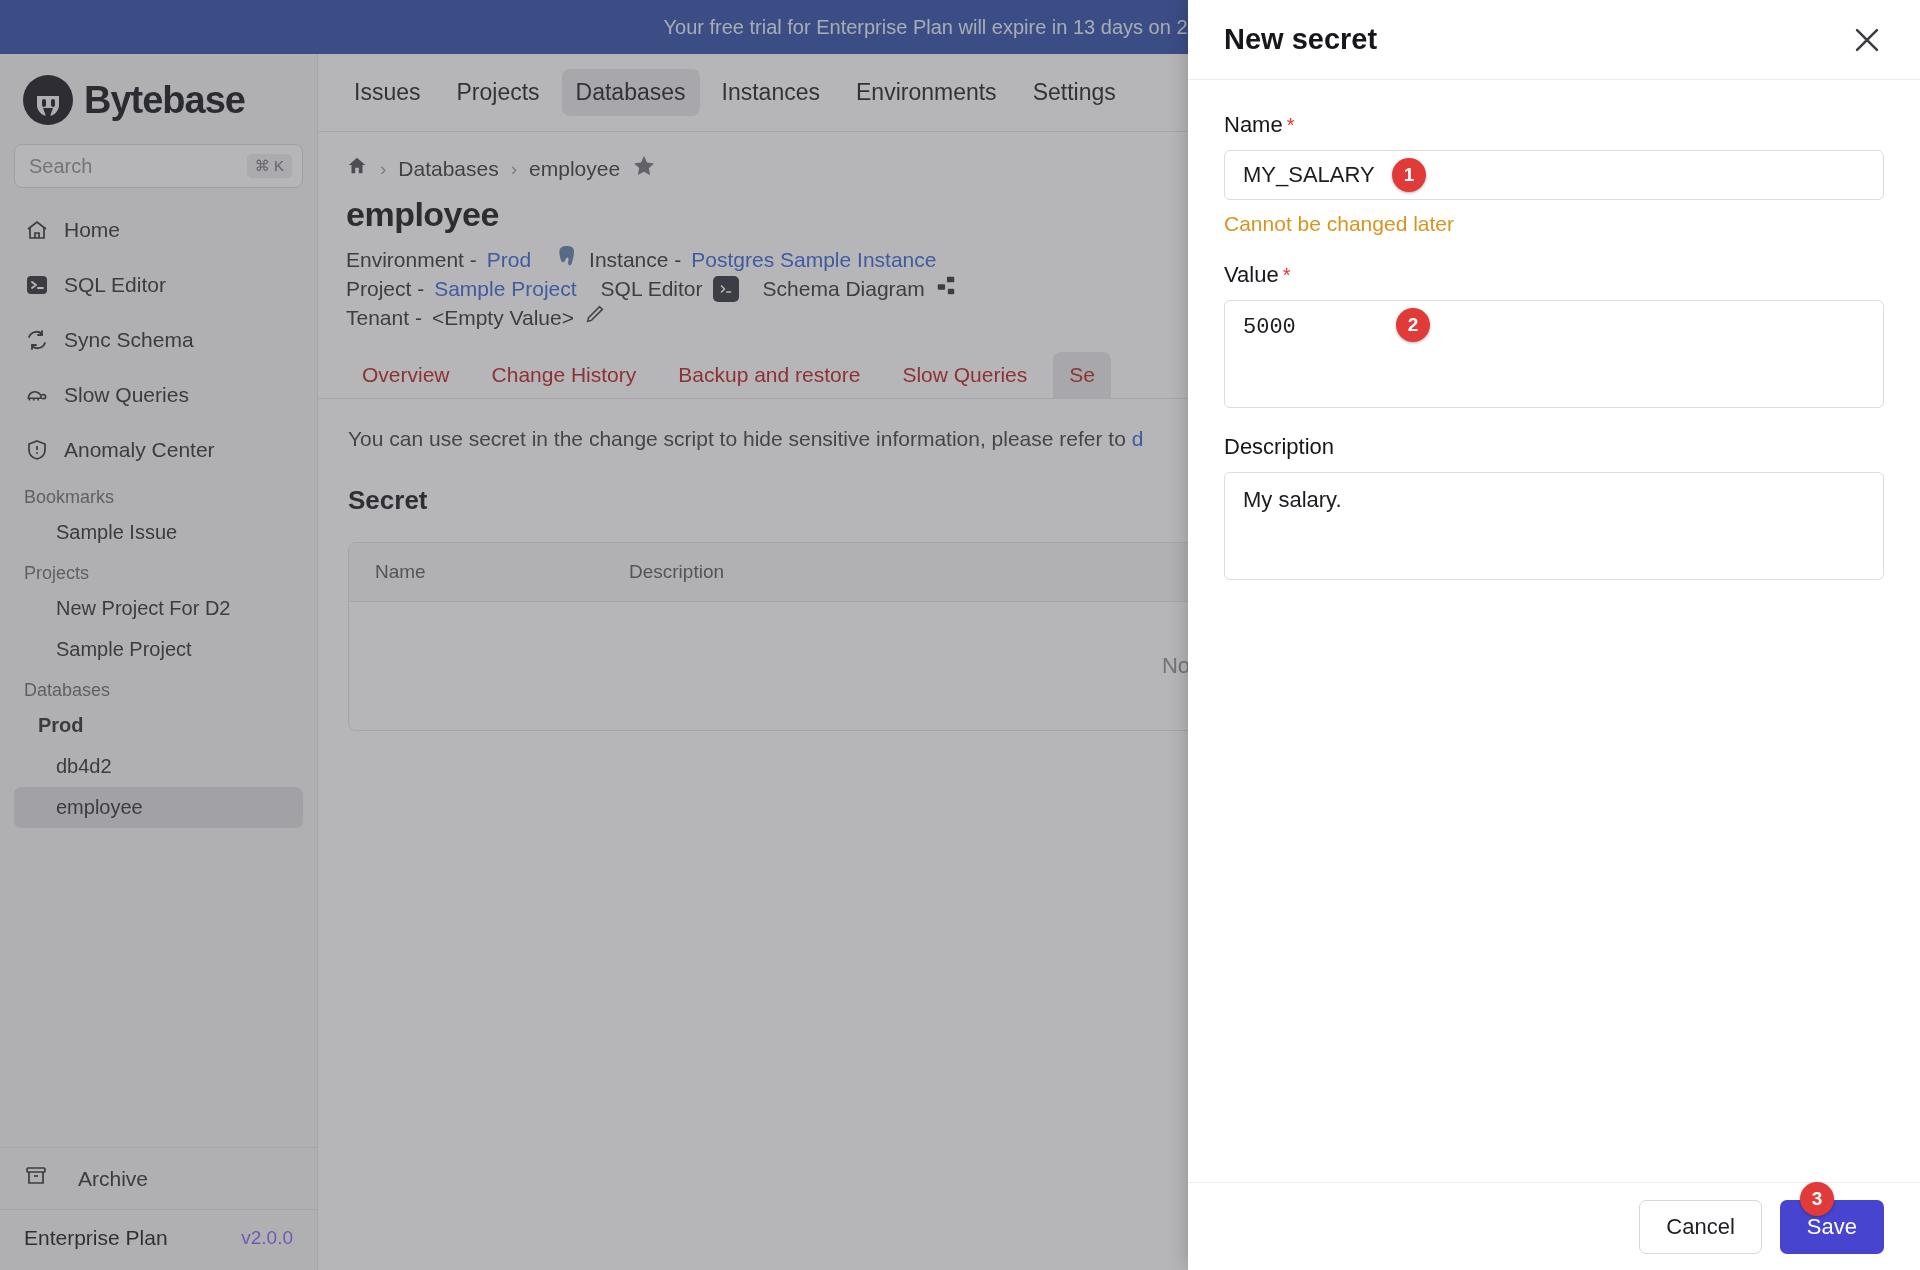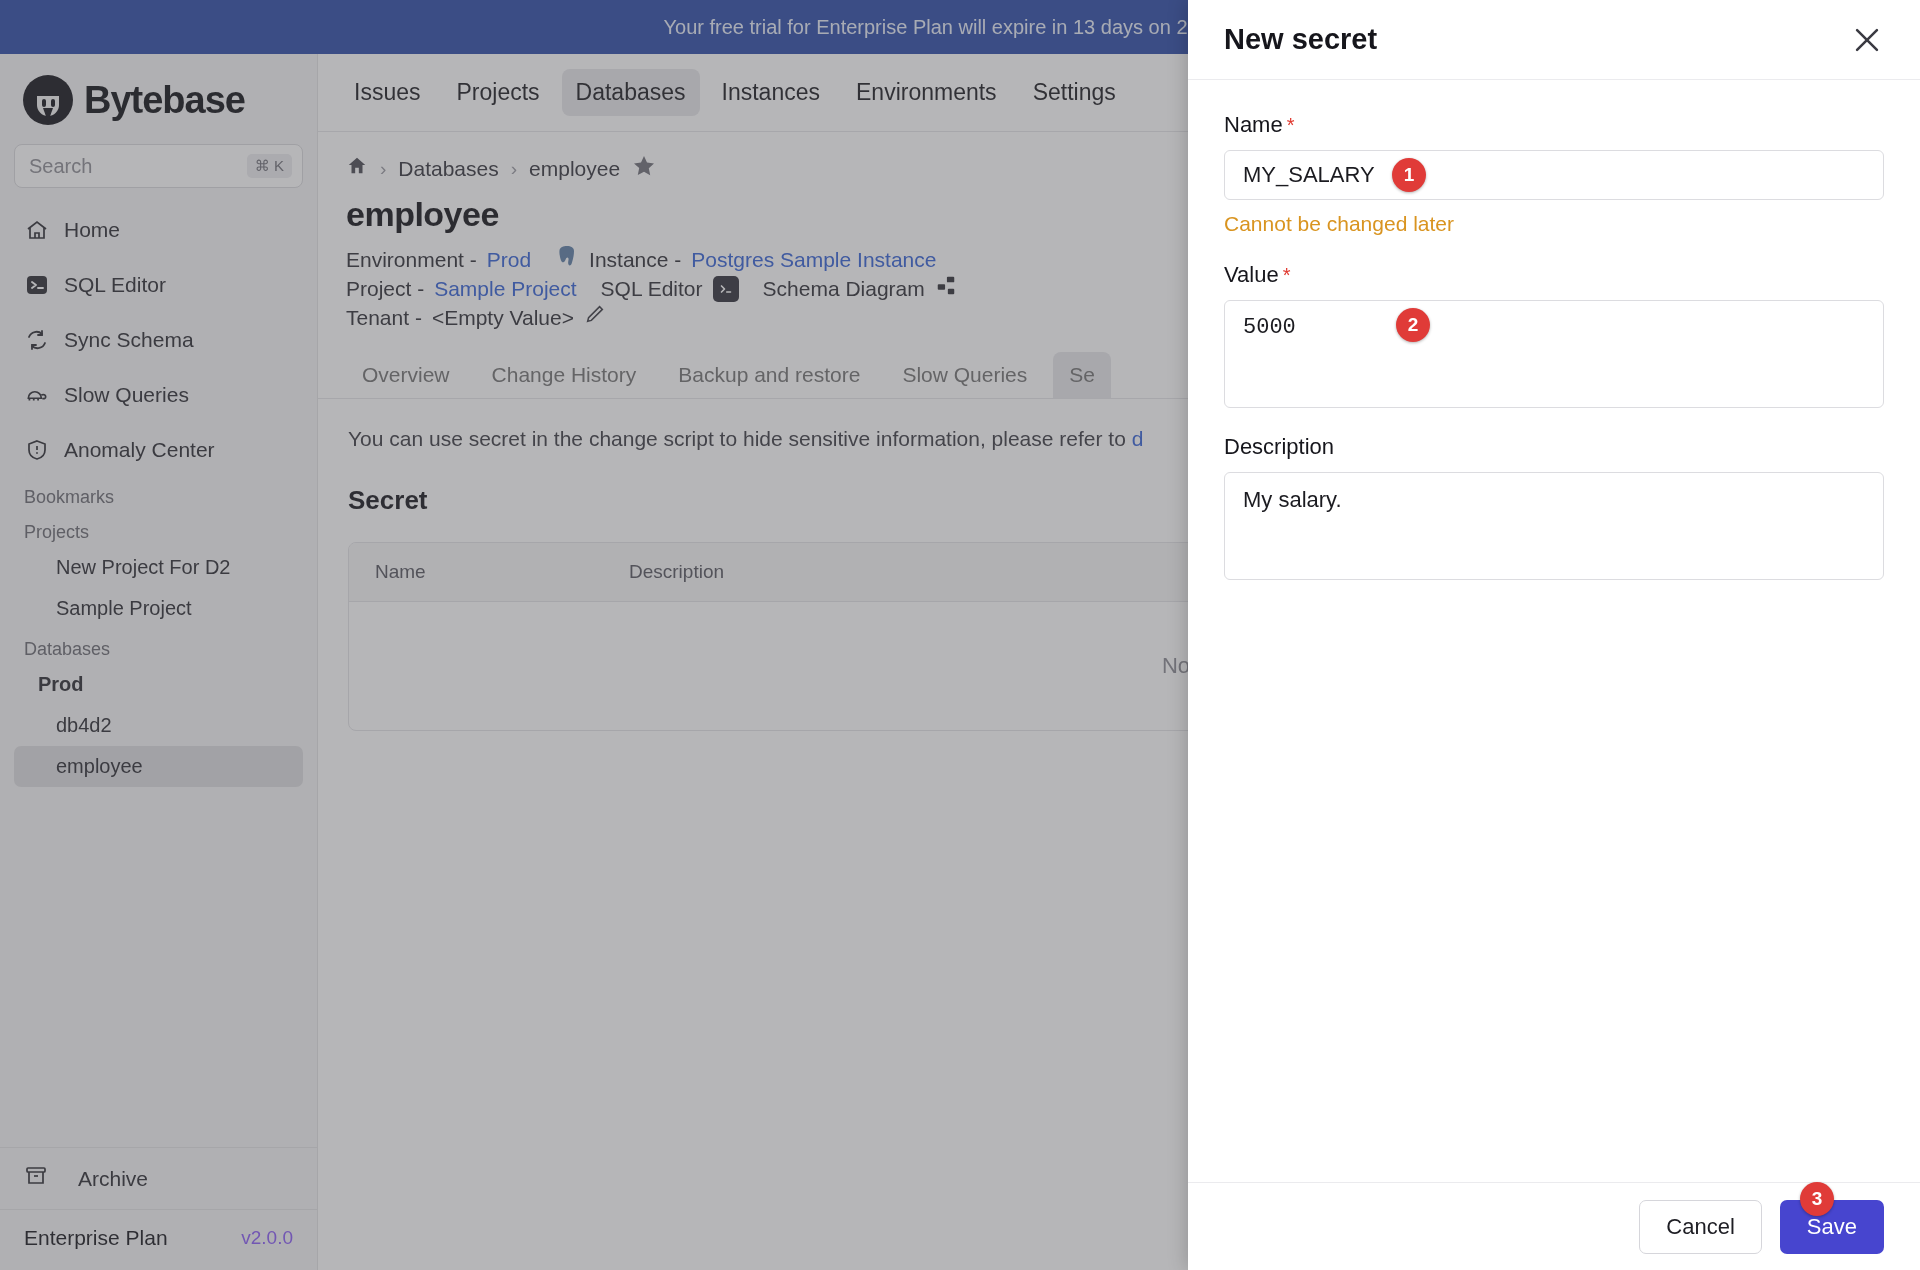--- a/index.html
+++ b/index.html
@@ -120,21 +120,21 @@
     position: absolute; right: 28px; top: 14px;
     border: 1px solid #d4d4d9; background: #fafafb; border-radius: 8px;
     padding: 12px 20px; font-size: 21px; color: #222228; white-space: nowrap;
   }
 
   .tabbar {
     margin-top: 20px; padding: 0 28px;
     display: flex; align-items: center; gap: 10px;
     border-bottom: 1px solid #e6e6e8;
   }
-  .tab { font-size: 21px; color: #737373; padding: 11px 16px; border-radius: 8px 8px 0 0; cursor: pointer; white-space: nowrap; }
+  .tab { font-size: 21px; color: #b91c1c; padding: 11px 16px; border-radius: 8px 8px 0 0; cursor: pointer; white-space: nowrap; }
   .tab.active { background: #e7e7ea; }
 
   .panel { padding: 28px 30px 0 30px; }
   .hint { font-size: 21px; color: #3b3b43; }
   .hint .link { color: #3562d6; }
   .section-title { margin-top: 34px; font-size: 26px; font-weight: 700; color: #16161c; }
 
   .table {
     margin-top: 26px; width: 932px;
     border: 1px solid #e4e4e7; border-radius: 8px; overflow: hidden; background: #fff;
@@ -286,20 +286,21 @@
                 <path d="M12 8v4"></path>
                   <circle cx="12" cy="15" r="0.9" fill="#2b2b32" stroke="none"></circle>
               </svg>
             </span>
             <span>Anomaly Center</span>
           </div>
 
         </div>
 
         <div class="group-label">Bookmarks</div>
+        <div class="group-item sub">Sample Issue</div>
 
         <div class="group-label">Projects</div>
         <div class="group-item sub">New Project For D2</div>
         <div class="group-item sub">Sample Project</div>
 
         <div class="group-label">Databases</div>
         <div class="group-item bold">Prod</div>
         <div class="group-item sub">db4d2</div>
         <div class="group-item sub active">employee</div>
 

